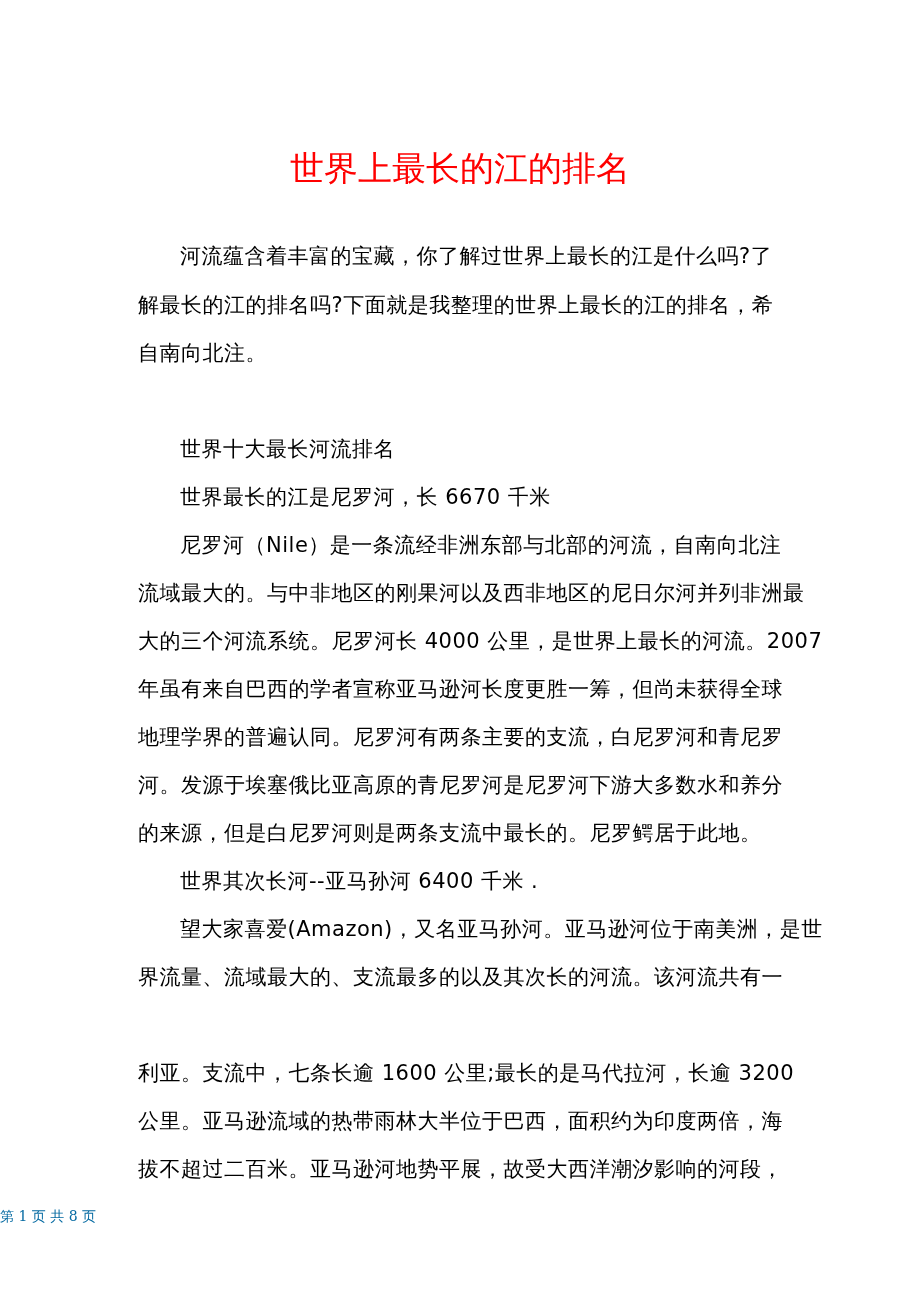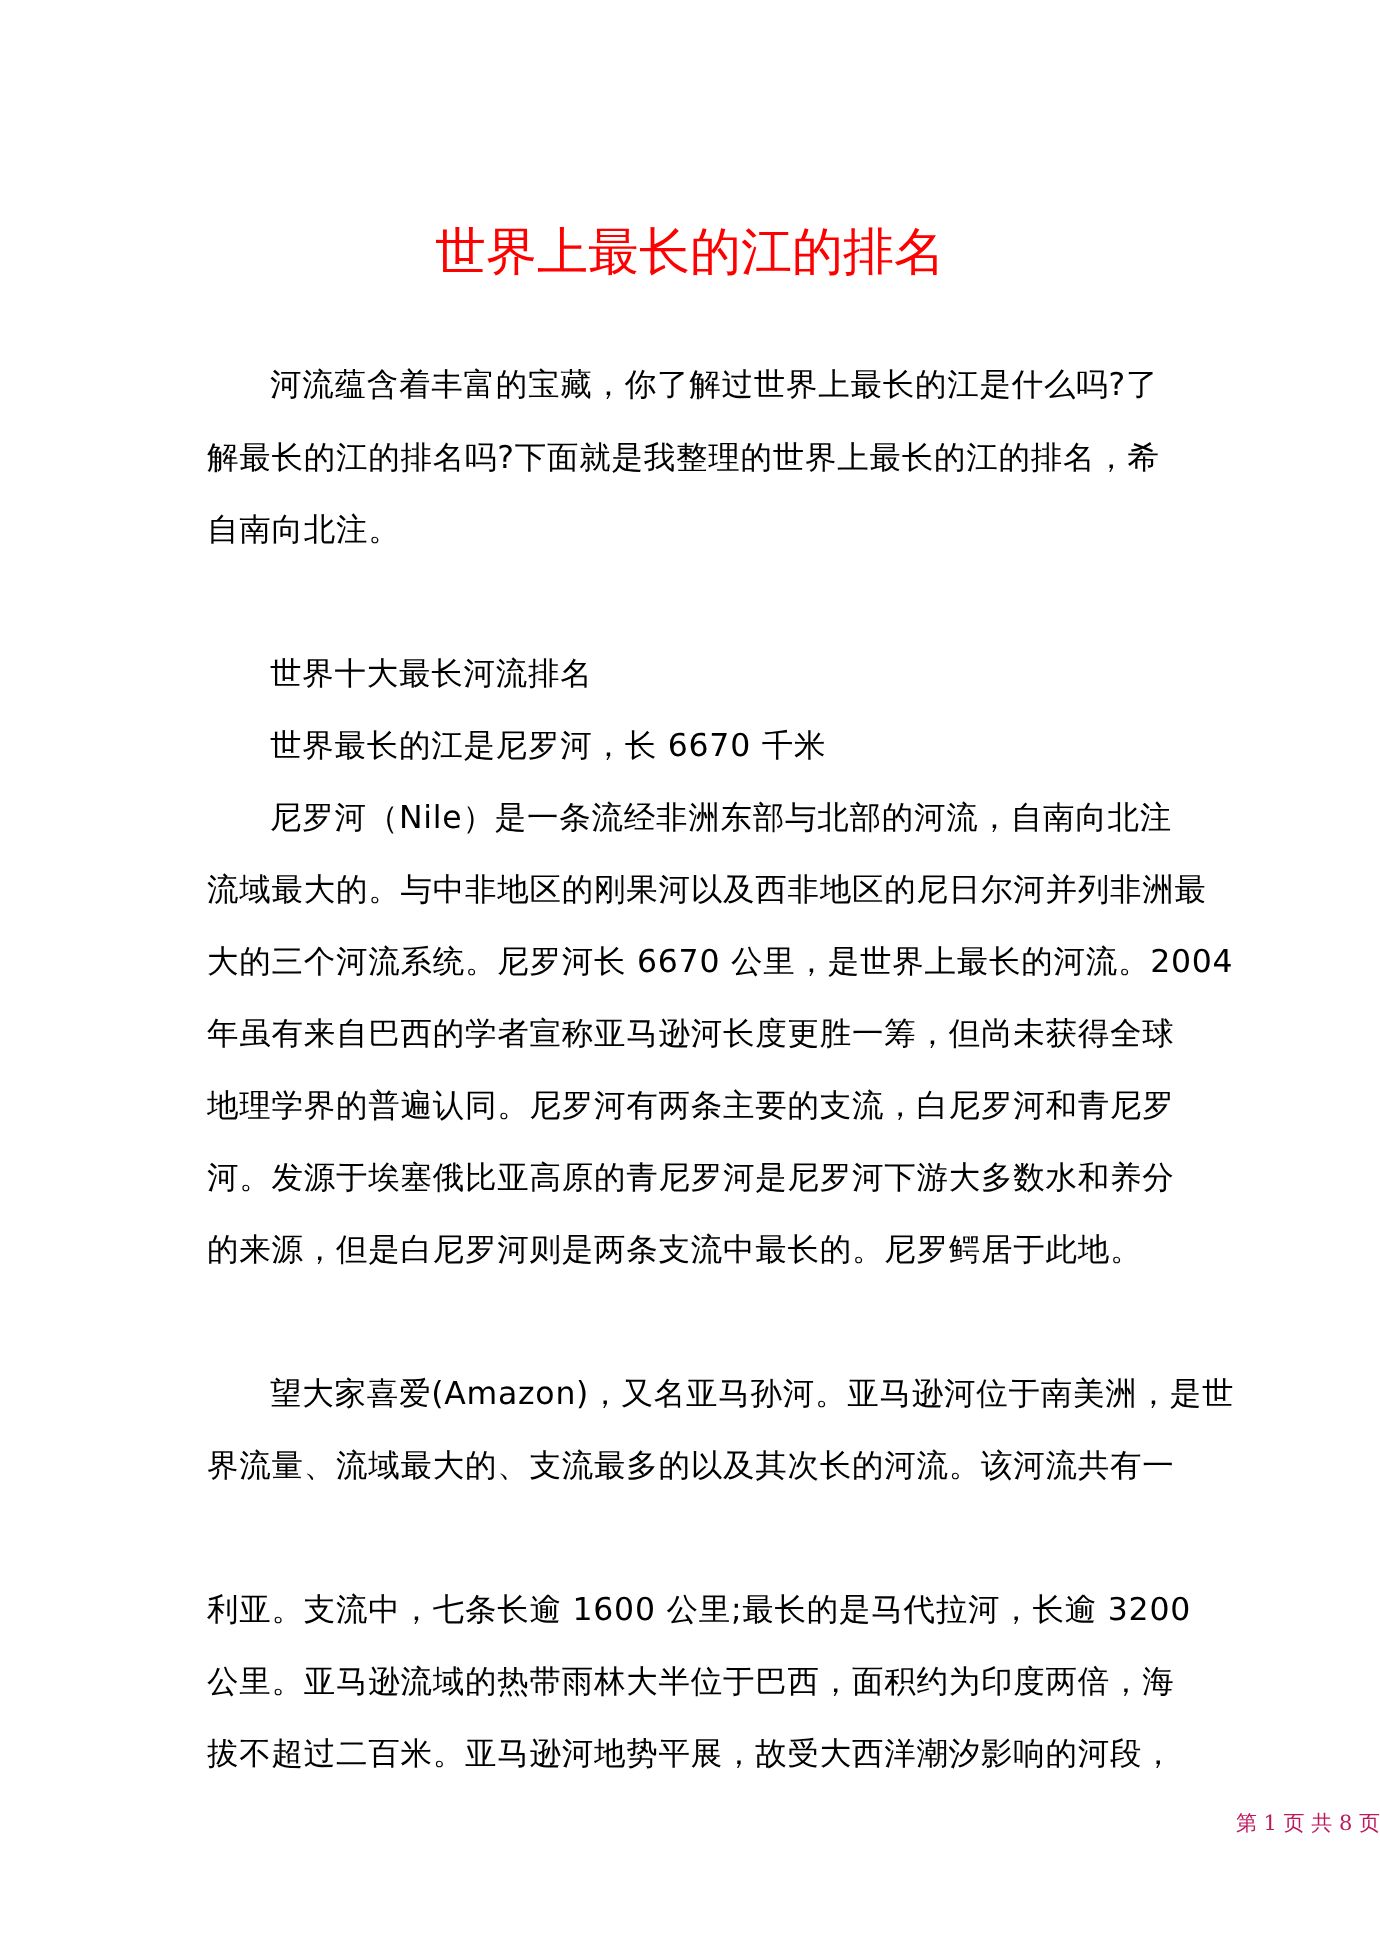--- a/index.html
+++ b/index.html
@@ -45,50 +45,51 @@
       letter-spacing: 0.5px;
     }
     .indent {
       left: 180px;
     }
     .footer {
       position: absolute;
       left: 0;
       top: 1206px;
       width: 920px;
-      text-align: right;
+      text-align: left;
       font-family: "DejaVu Serif", "Liberation Serif", serif;
       font-size: 14px;
       line-height: 20px;
-      color: #be185d;
+      color: #0369a1;
     }
   </style>
 </head>
 <body>
 
 <div class="page">
 
   <div class="title">世界上最长的江的排名</div>
 
   <div class="line indent" style="top:241px;">河流蕴含着丰富的宝藏，你了解过世界上最长的江是什么吗?了</div>
   <div class="line" style="top:290px;">解最长的江的排名吗?下面就是我整理的世界上最长的江的排名，希</div>
   <div class="line" style="top:338px;">自南向北注。</div>
 
   <div class="line indent" style="top:434px;">世界十大最长河流排名</div>
 
   <div class="line indent" style="top:482px;">世界最长的江是尼罗河，长 6670 千米</div>
 
   <div class="line indent" style="top:530px;">尼罗河（Nile）是一条流经非洲东部与北部的河流，自南向北注</div>
   <div class="line" style="top:578px;">流域最大的。与中非地区的刚果河以及西非地区的尼日尔河并列非洲最</div>
-  <div class="line" style="top:626px;">大的三个河流系统。尼罗河长 6670 公里，是世界上最长的河流。2004</div>
+  <div class="line" style="top:626px;">大的三个河流系统。尼罗河长 4000 公里，是世界上最长的河流。2007</div>
   <div class="line" style="top:674px;">年虽有来自巴西的学者宣称亚马逊河长度更胜一筹，但尚未获得全球</div>
   <div class="line" style="top:722px;">地理学界的普遍认同。尼罗河有两条主要的支流，白尼罗河和青尼罗</div>
   <div class="line" style="top:770px;">河。发源于埃塞俄比亚高原的青尼罗河是尼罗河下游大多数水和养分</div>
   <div class="line" style="top:818px;">的来源，但是白尼罗河则是两条支流中最长的。尼罗鳄居于此地。</div>
 
+  <div class="line indent" style="top:866px;">世界其次长河--亚马孙河 6400 千米 .</div>
 
   <div class="line indent" style="top:914px;">望大家喜爱(Amazon)，又名亚马孙河。亚马逊河位于南美洲，是世</div>
   <div class="line" style="top:962px;">界流量、流域最大的、支流最多的以及其次长的河流。该河流共有一</div>
   <div class="line" style="top:1058px;">利亚。支流中，七条长逾 1600 公里;最长的是马代拉河，长逾 3200</div>
   <div class="line" style="top:1106px;">公里。亚马逊流域的热带雨林大半位于巴西，面积约为印度两倍，海</div>
   <div class="line" style="top:1154px;">拔不超过二百米。亚马逊河地势平展，故受大西洋潮汐影响的河段，</div>
 
   <div class="footer">第 1 页   共 8 页</div>
 </div>
 

